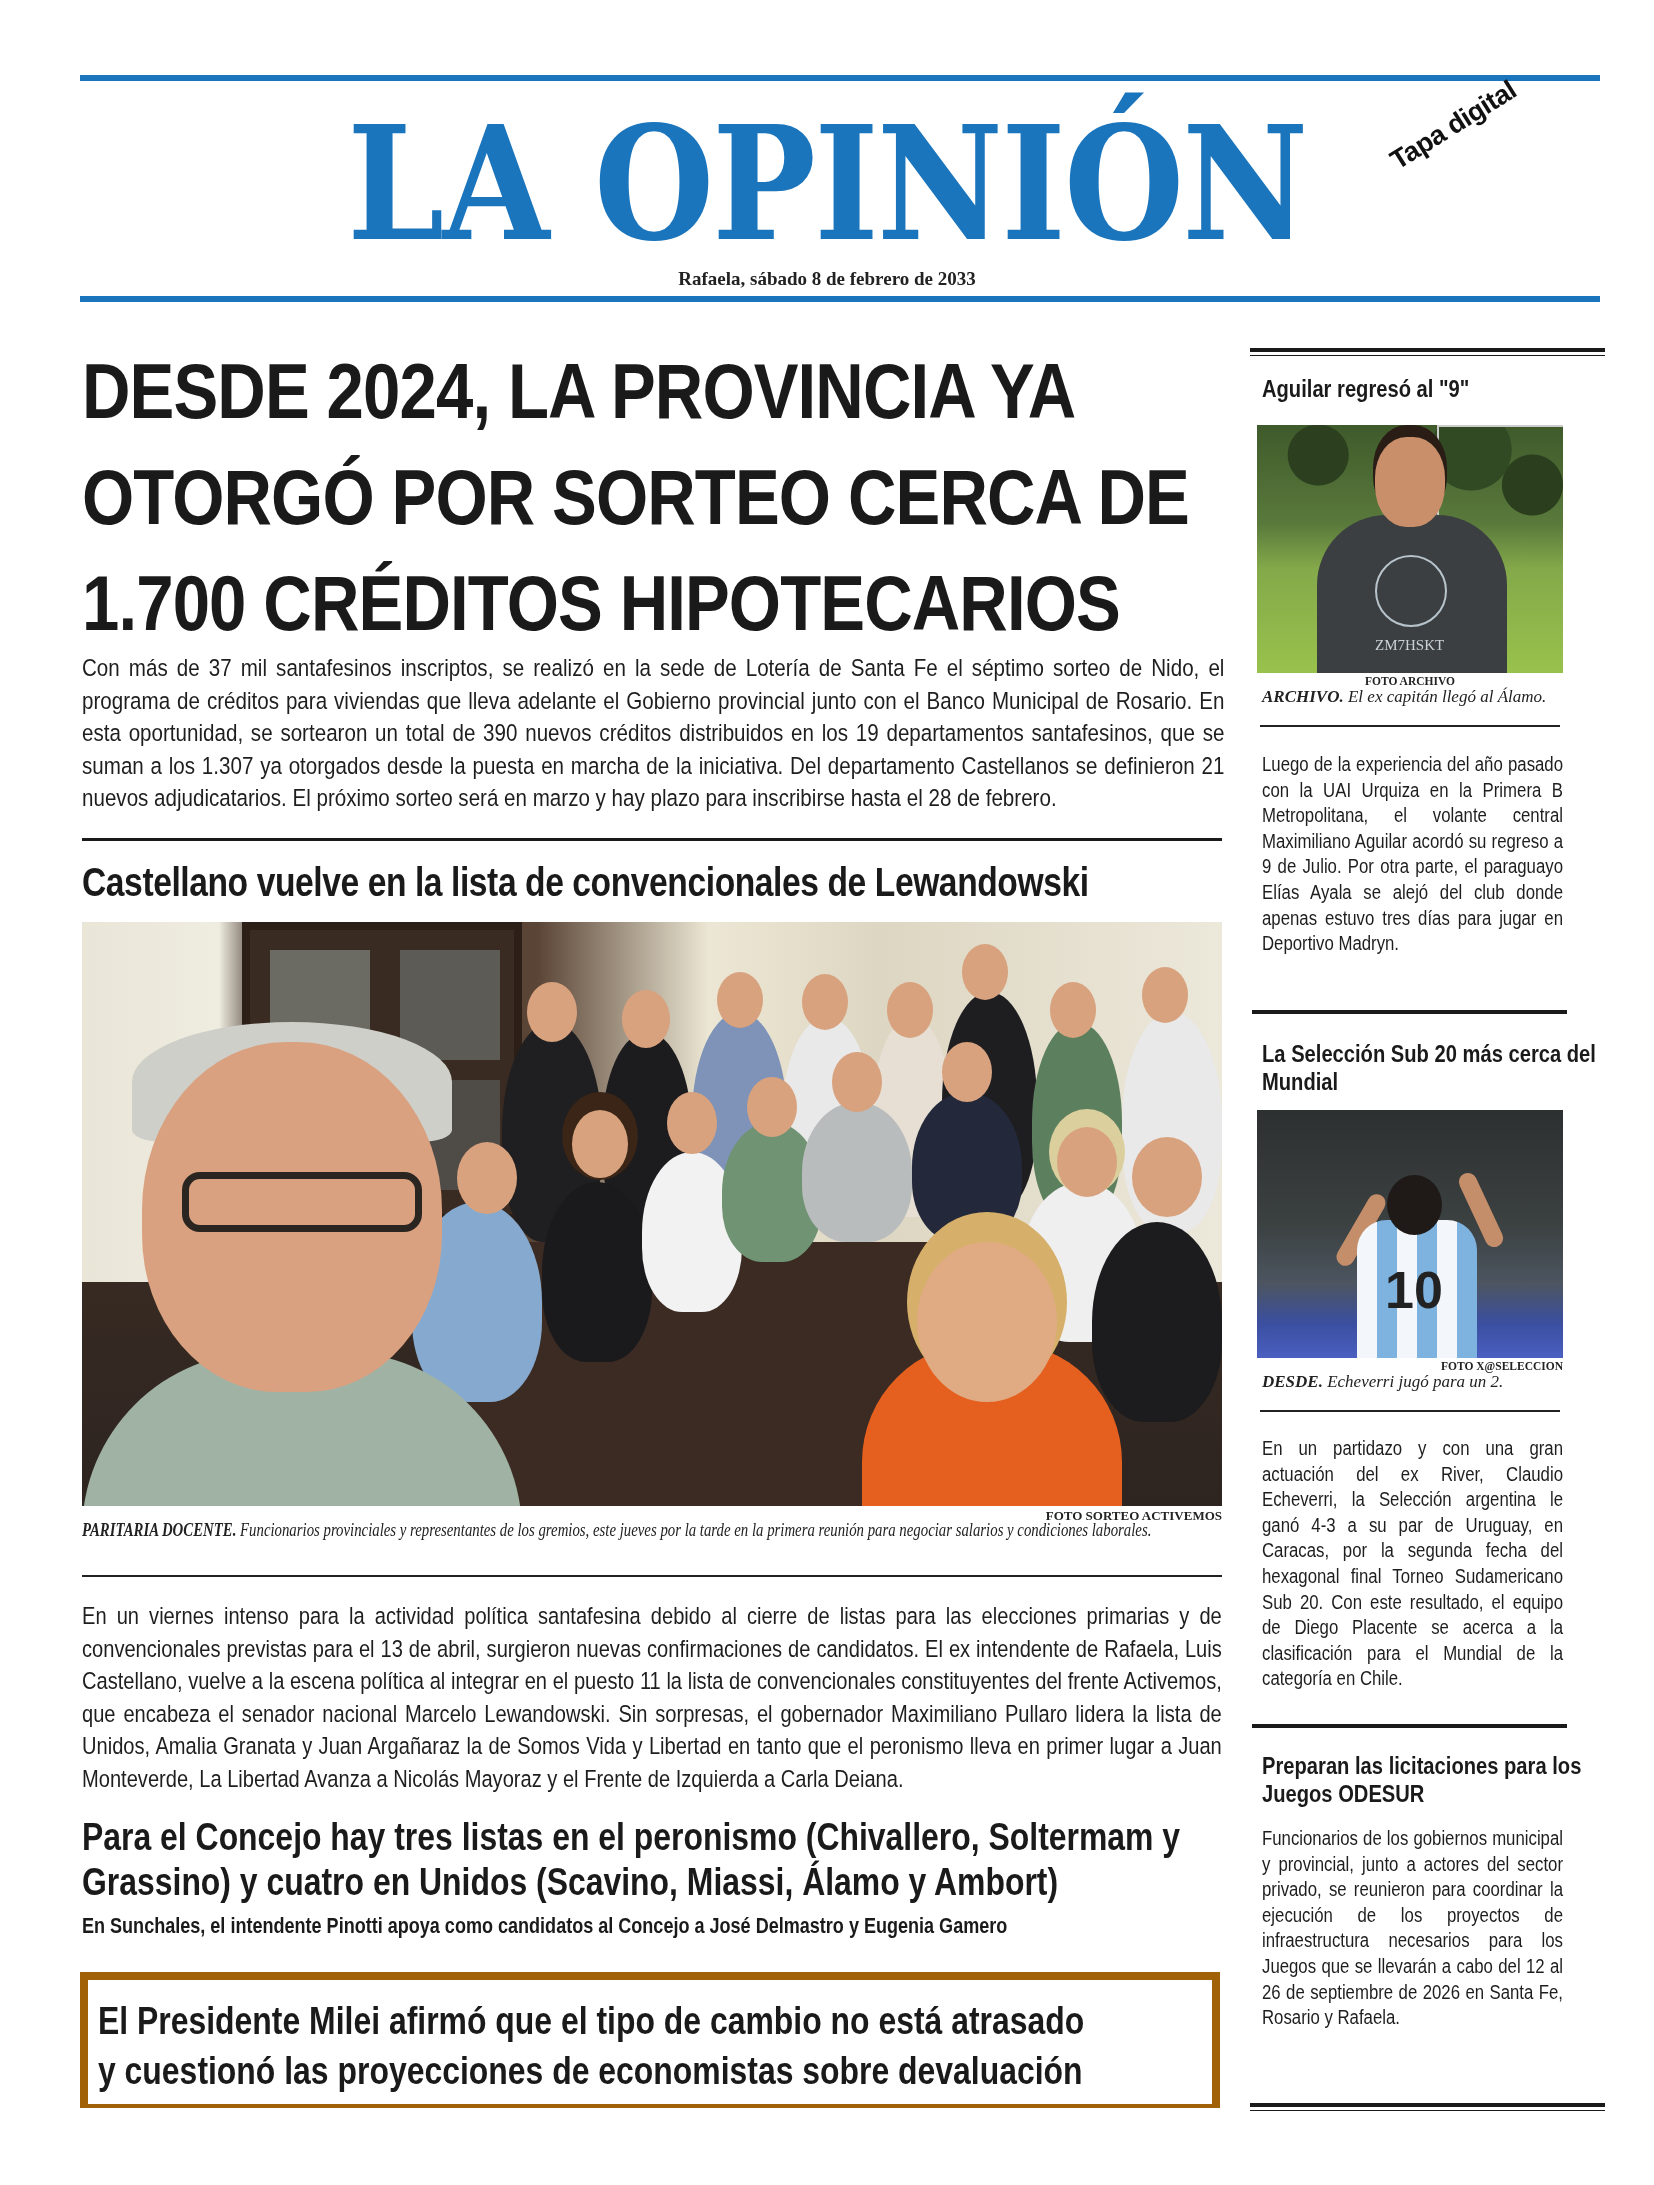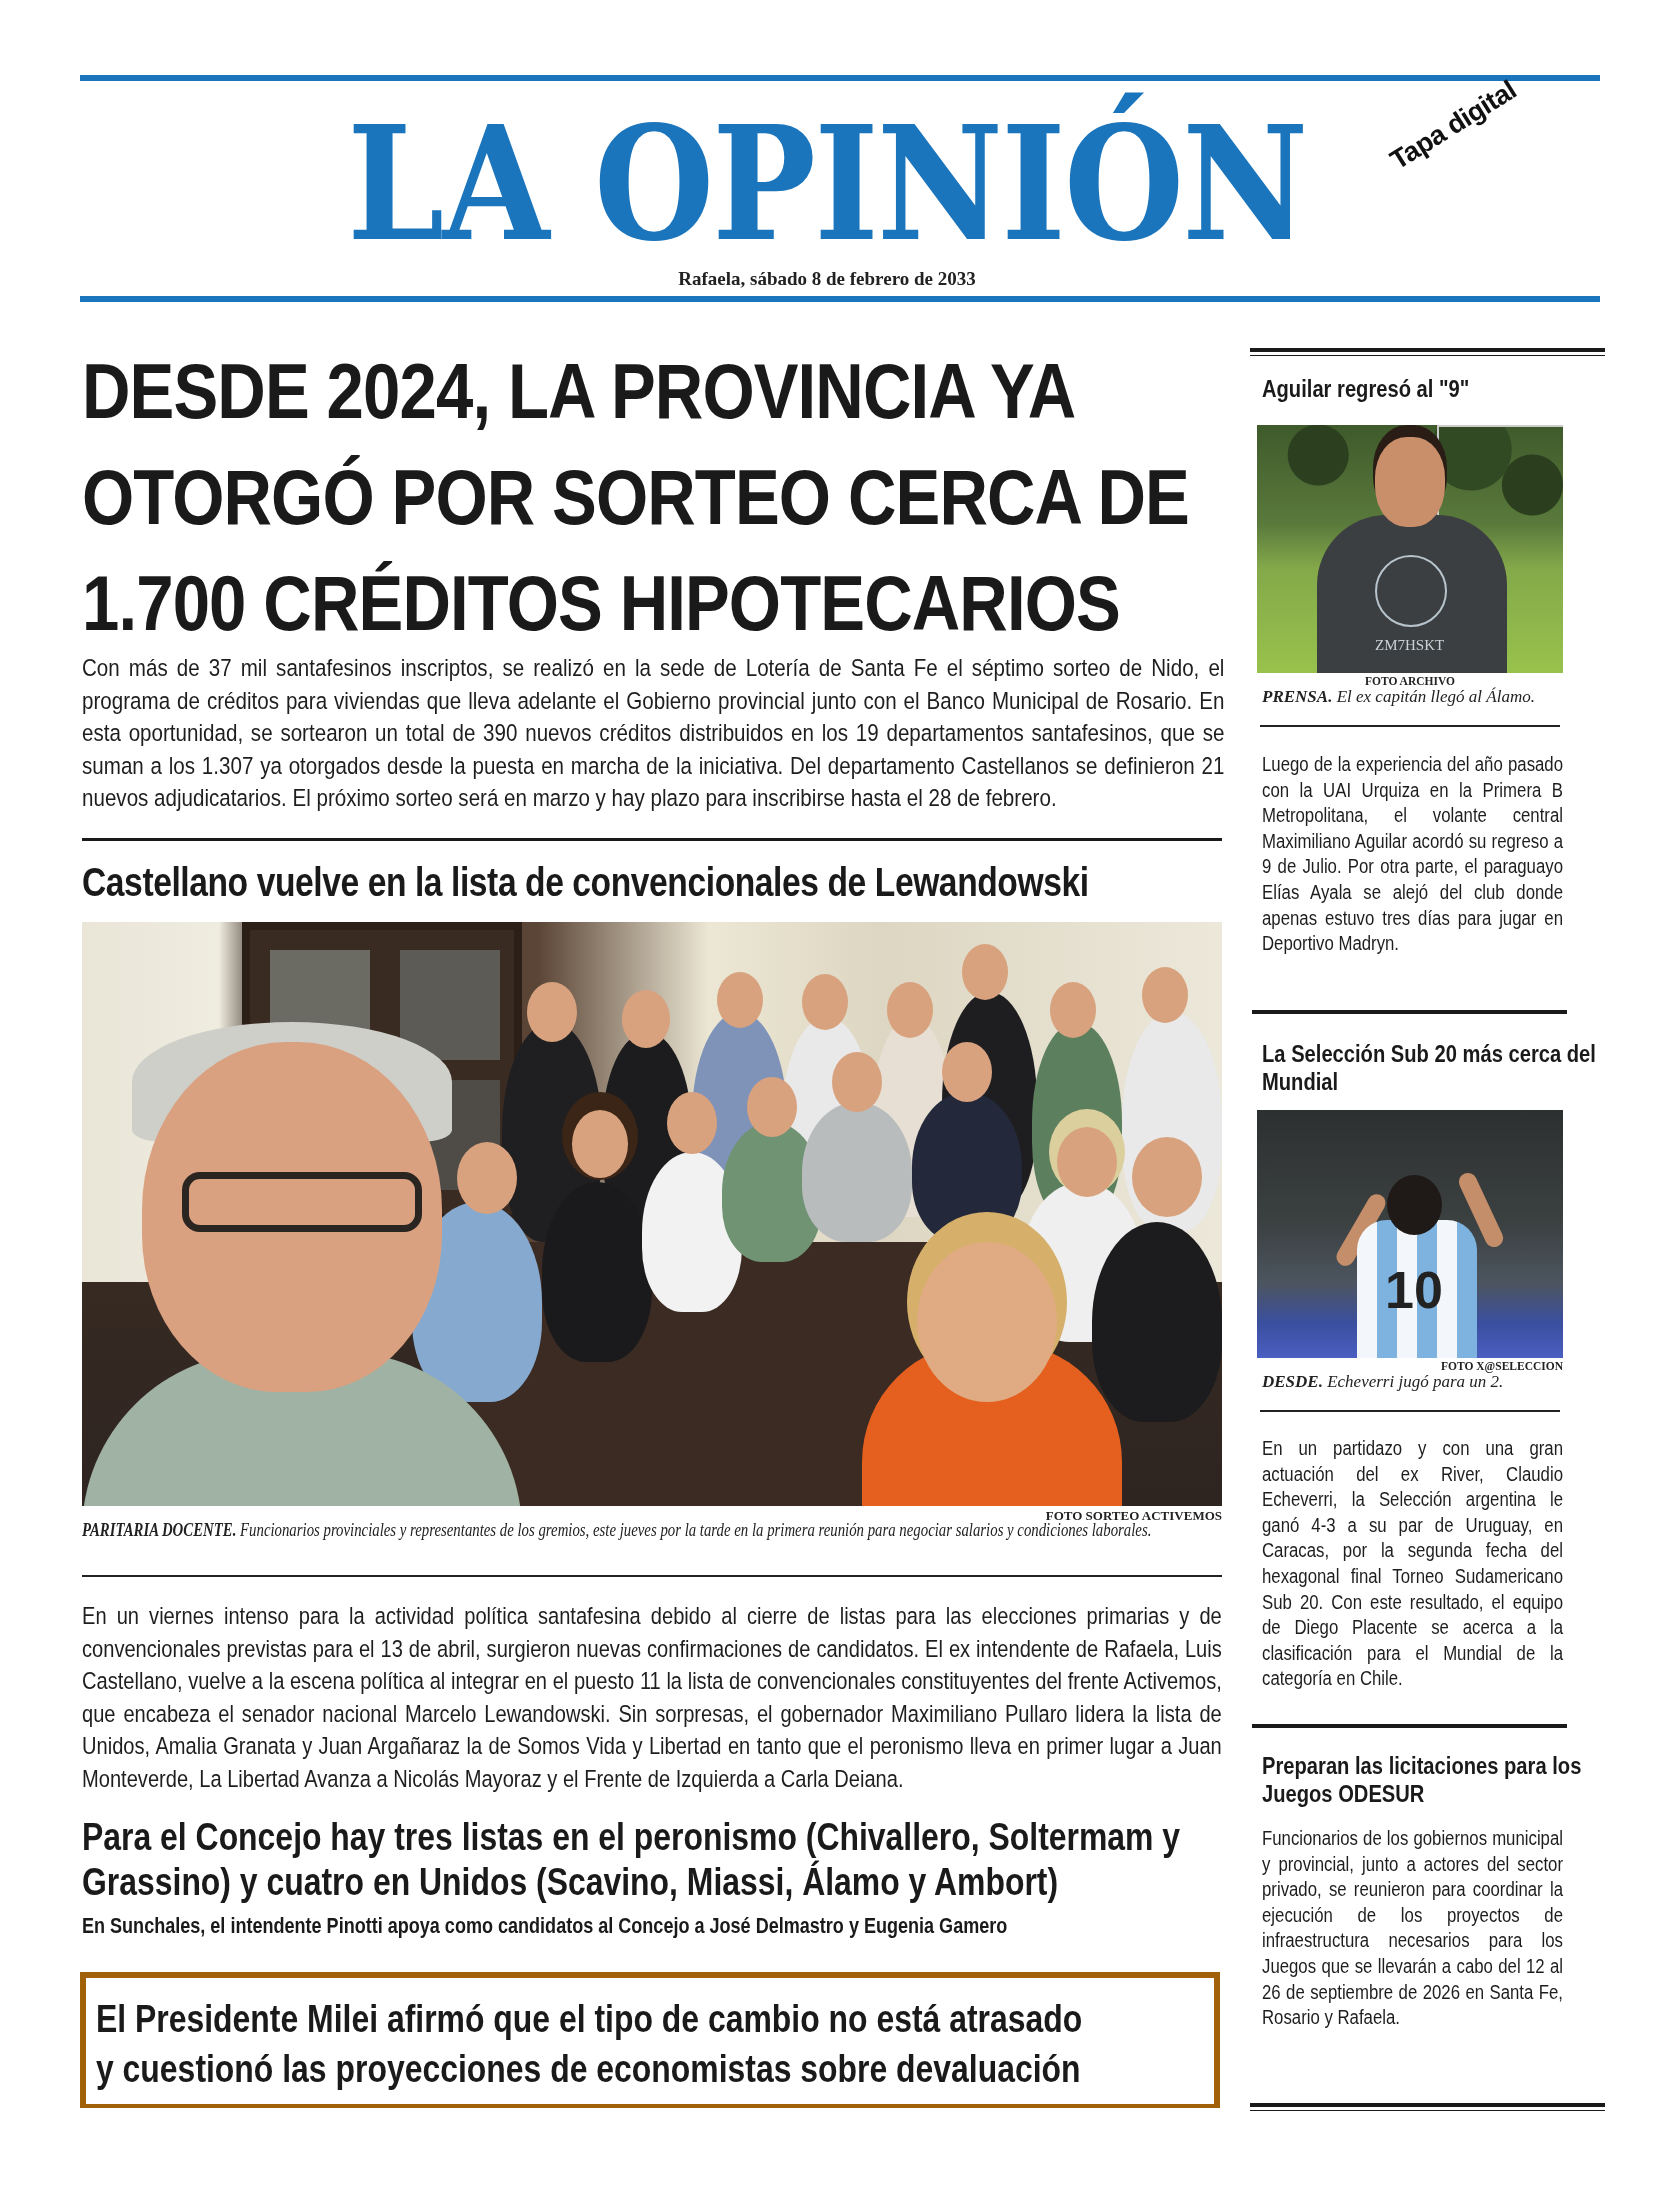--- a/index.html
+++ b/index.html
@@ -87,21 +87,21 @@
     font-weight: bold; font-size: 38px; line-height: 45px; color: #1a1a1a;
     transform: scaleX(0.84); transform-origin: 0 0;
   }
   .kicker {
     position: absolute; left: 82px; top: 1912px; width: 1370px;
     font-weight: bold; font-size: 22px; line-height: 28px; color: #1a1a1a;
     transform: scaleX(0.82); transform-origin: 0 0;
   }
   .box-milei {
     position: absolute; left: 80px; top: 1972px; width: 1140px; height: 136px;
-    border: 6px solid #a16207; border-bottom-width: 4px;
+    border: 8px solid #a16207; border-bottom-width: 4px;
   }
   .box-milei-text {
     position: absolute; left: 10px; top: 16px; width: 1360px;
     font-weight: bold; font-size: 38px; line-height: 50px; color: #1a1a1a;
     transform: scaleX(0.84); transform-origin: 0 0;
   }
 
   
   .side-rule-double { position: absolute; left: 1250px; width: 355px; height: 8px; border-top: 4px solid #1a1a1a; border-bottom: 1px solid #1a1a1a; }
   .side-head {
@@ -230,21 +230,21 @@
 <div class="side-photo" style="top:425px; height:248px;">
   <div class="ag-bg"></div>
   <div class="ag-trees"></div>
   <div class="ag-fence"></div>
   <div class="ag-shirt"></div>
   <div class="ag-head"></div>
   <div class="ag-emblem"></div>
   <div class="abs" style="left:118px; top:212px; font-family:'Liberation Serif',serif; font-size:15px; color:#c9d2d8;">ZM7HSKT</div>
 </div>
 <div class="side-credit" style="top:675px;text-align:center;">FOTO ARCHIVO</div>
-<div class="side-caption" style="top:690px;"><b>PRENSA.</b><span> El ex capitán llegó al Álamo.</span></div>
+<div class="side-caption" style="top:690px;"><b>ARCHIVO.</b><span> El ex capitán llegó al Álamo.</span></div>
 <div class="side-rule" style="top:725px;"></div>
 <div class="side-body" style="top:752px;">Luego de la experiencia del año pasado con la UAI Urquiza en la Primera B Metropolitana, el volante central Maximiliano Aguilar acordó su regreso a 9 de Julio. Por otra parte, el paraguayo Elías Ayala se alejó del club donde apenas estuvo tres días para jugar en Deportivo Madryn.</div>
 
 <div class="side-rule-thick" style="top:1010px;"></div>
 
 <div class="side-head" style="top:1040px;">La Selección Sub 20 más cerca del Mundial</div>
 <div class="side-photo" style="top:1110px; height:248px;">
   <div class="ec-bg"></div>
   <div class="ec-arm" style="left:95px; top:80px; transform:rotate(30deg);"></div>
   <div class="ec-arm" style="left:215px; top:60px; transform:rotate(-25deg);"></div>

